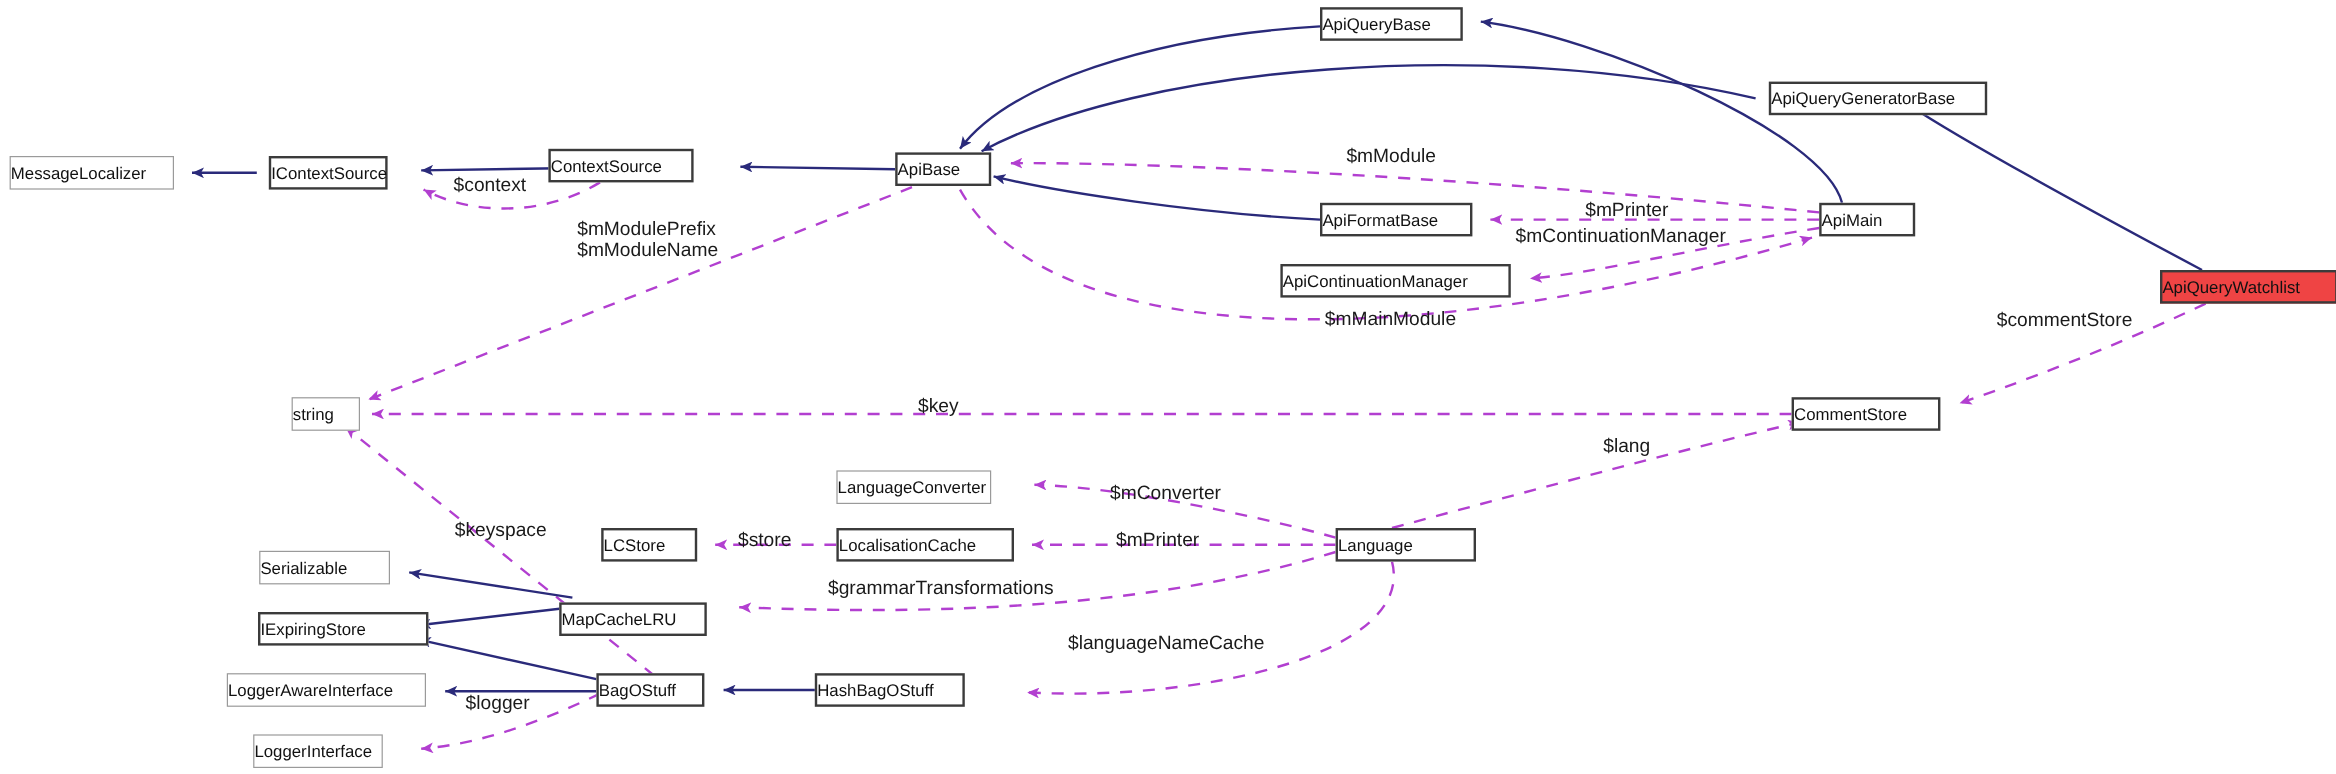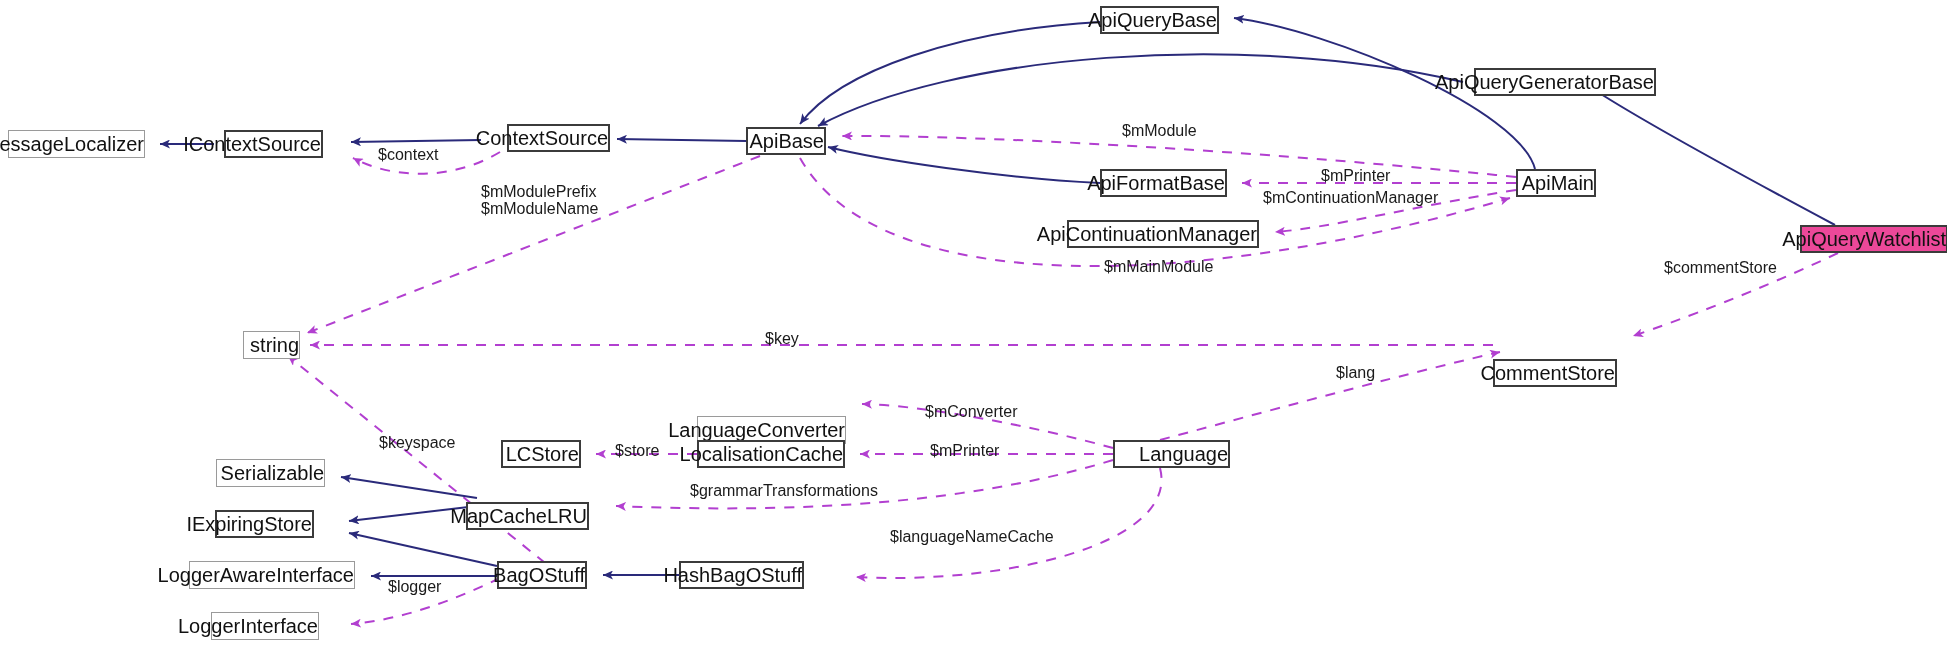--- a/index.html
+++ b/index.html
@@ -2,31 +2,31 @@
 <html><head>
 <meta charset="utf-8">
 <style>
   html,body{margin:0;padding:0;background:#ffffff;}
   body{font-family:"Liberation Sans","DejaVu Sans",sans-serif;}
   #diagram{position:relative;width:1947px;height:645px;background:#fff;overflow:hidden;}
   #edges{position:absolute;left:0;top:0;width:1947px;height:645px;}
   .node{
     position:absolute;
     box-sizing:border-box;
-    display:flex;align-items:center;justify-content:flex-end;
-    font-size:20px;
+    display:flex;align-items:center;justify-content:flex-start;
+    font-size:14px;
     color:#111111;
     white-space:nowrap;
     background:#ffffff;
     border:1px solid #9a9a9a;
     height:28px;
     z-index:5;
   }
   .node.thick{border:2px solid #3b3b3b;}
-  .node.highlight{background:#ec4899;border:2px solid #3b3b3b;}
+  .node.highlight{background:#ef4444;border:2px solid #3b3b3b;}
   .edge-label{
     position:absolute;
     font-size:16px;
     color:#1a1a1a;
     white-space:nowrap;
     background:transparent;
     z-index:6;
   }
 </style>
 </head>
@@ -113,21 +113,21 @@
   </svg>
 
   <div class="node light" style="left:8px;top:130px;width:137px;">
     <span>MessageLocalizer</span>
     </div>
 
   <div class="node thick" style="left:224px;top:130px;width:99px;">
     <span>IContextSource</span>
     </div>
 
-  <div class="node thick" style="left:507px;top:124px;width:103px;">
+  <div class="node thick" style="left:457px;top:124px;width:121px;">
     <span>ContextSource</span>
     </div>
 
   <div class="node thick" style="left:746px;top:127px;width:80px;">
     <span>ApiBase</span>
     </div>
 
   <div class="node thick" style="left:1100px;top:6px;width:119px;">
     <span>ApiQueryBase</span>
     </div>
@@ -149,25 +149,25 @@
     </div>
 
   <div class="node highlight" style="left:1800px;top:225px;width:148px;">
     <span>ApiQueryWatchlist</span>
     </div>
 
   <div class="node light" style="left:243px;top:331px;width:57px;">
     <span>string</span>
     </div>
 
-  <div class="node thick" style="left:1493px;top:331px;width:124px;margin-top:28px;">
+  <div class="node thick" style="left:1493px;top:331px;width:124px;">
     <span>CommentStore</span>
     </div>
 
-  <div class="node light" style="left:697px;top:416px;width:149px;padding-left:24px;">
+  <div class="node light" style="left:697px;top:392px;width:129px;">
     <span>LanguageConverter</span>
     </div>
 
   <div class="node thick" style="left:501px;top:440px;width:80px;">
     <span>LCStore</span>
     </div>
 
   <div class="node thick" style="left:697px;top:440px;width:148px;">
     <span>LocalisationCache</span>
     </div>
@@ -177,21 +177,21 @@
     </div>
 
   <div class="node light" style="left:216px;top:459px;width:109px;">
     <span>Serializable</span>
     </div>
 
   <div class="node thick" style="left:466px;top:490px;width:123px;margin-top:12px;">
     <span>MapCacheLRU</span>
     </div>
 
-  <div class="node thick" style="left:215px;top:510px;width:99px;">
+  <div class="node thick" style="left:215px;top:510px;width:142px;">
     <span>IExpiringStore</span>
     </div>
 
   <div class="node light" style="left:189px;top:561px;width:166px;">
     <span>LoggerAwareInterface</span>
     </div>
 
   <div class="node thick" style="left:497px;top:561px;width:90px;">
     <span>BagOStuff</span>
     </div>

